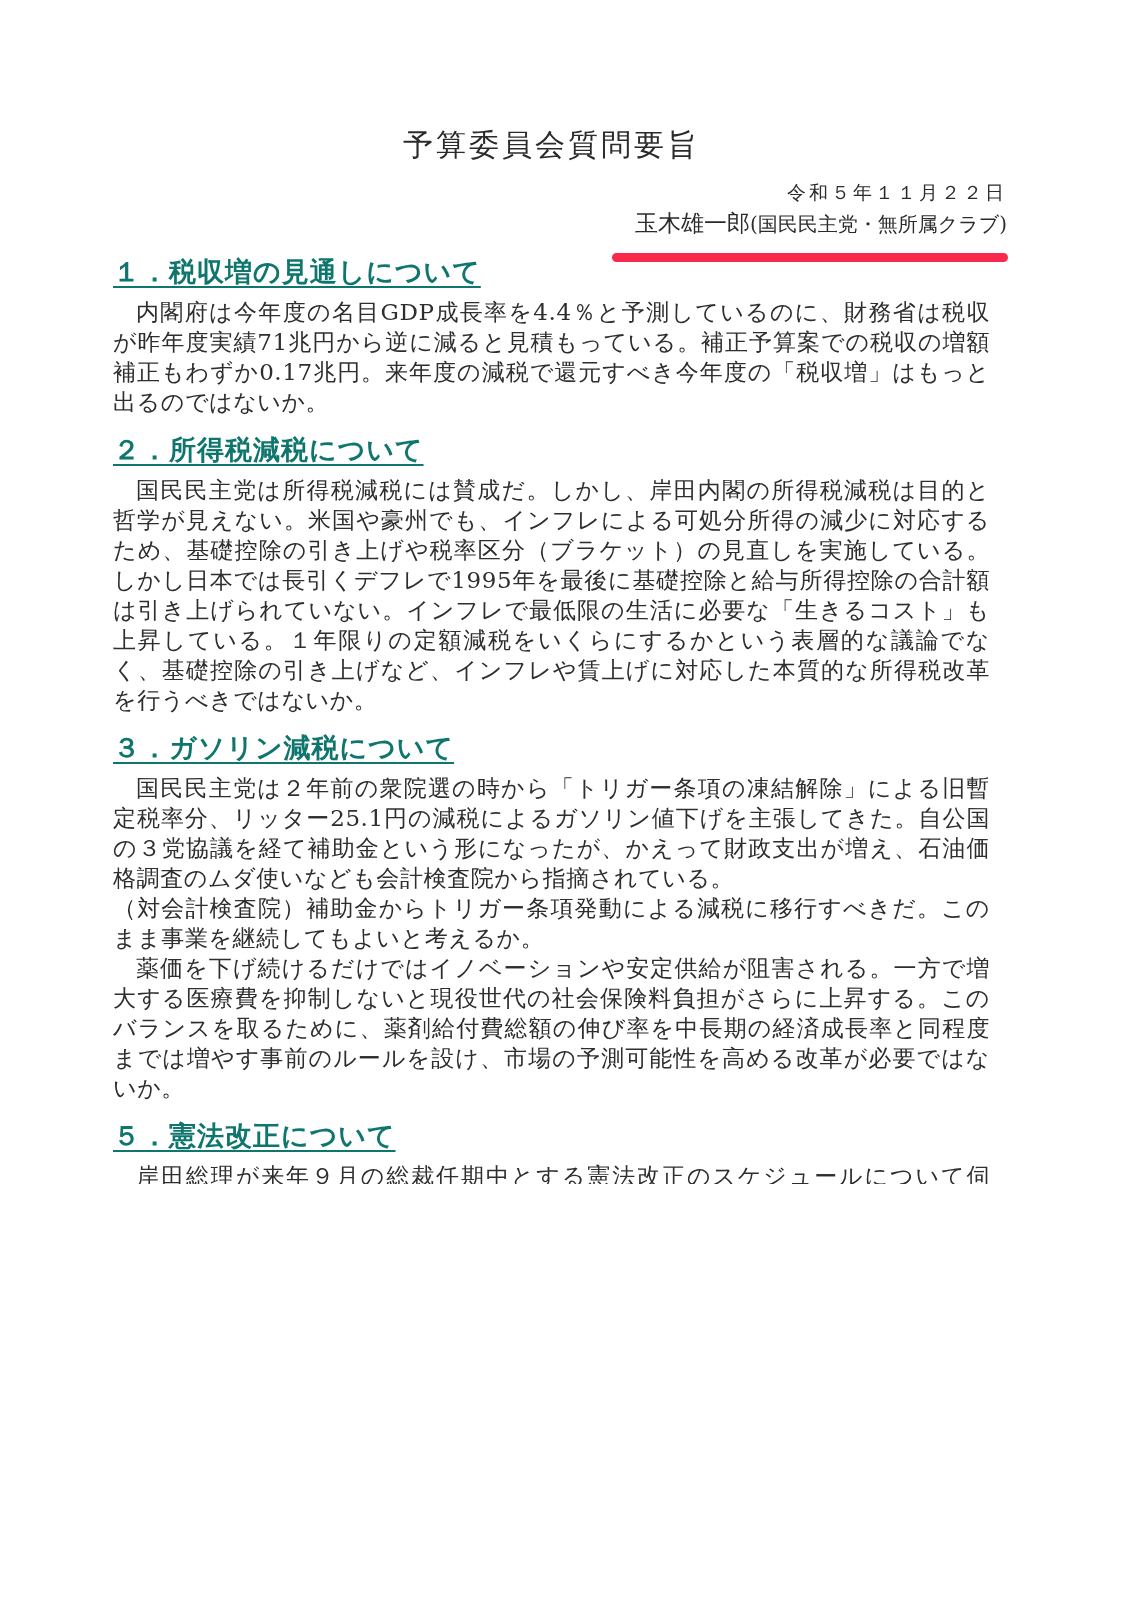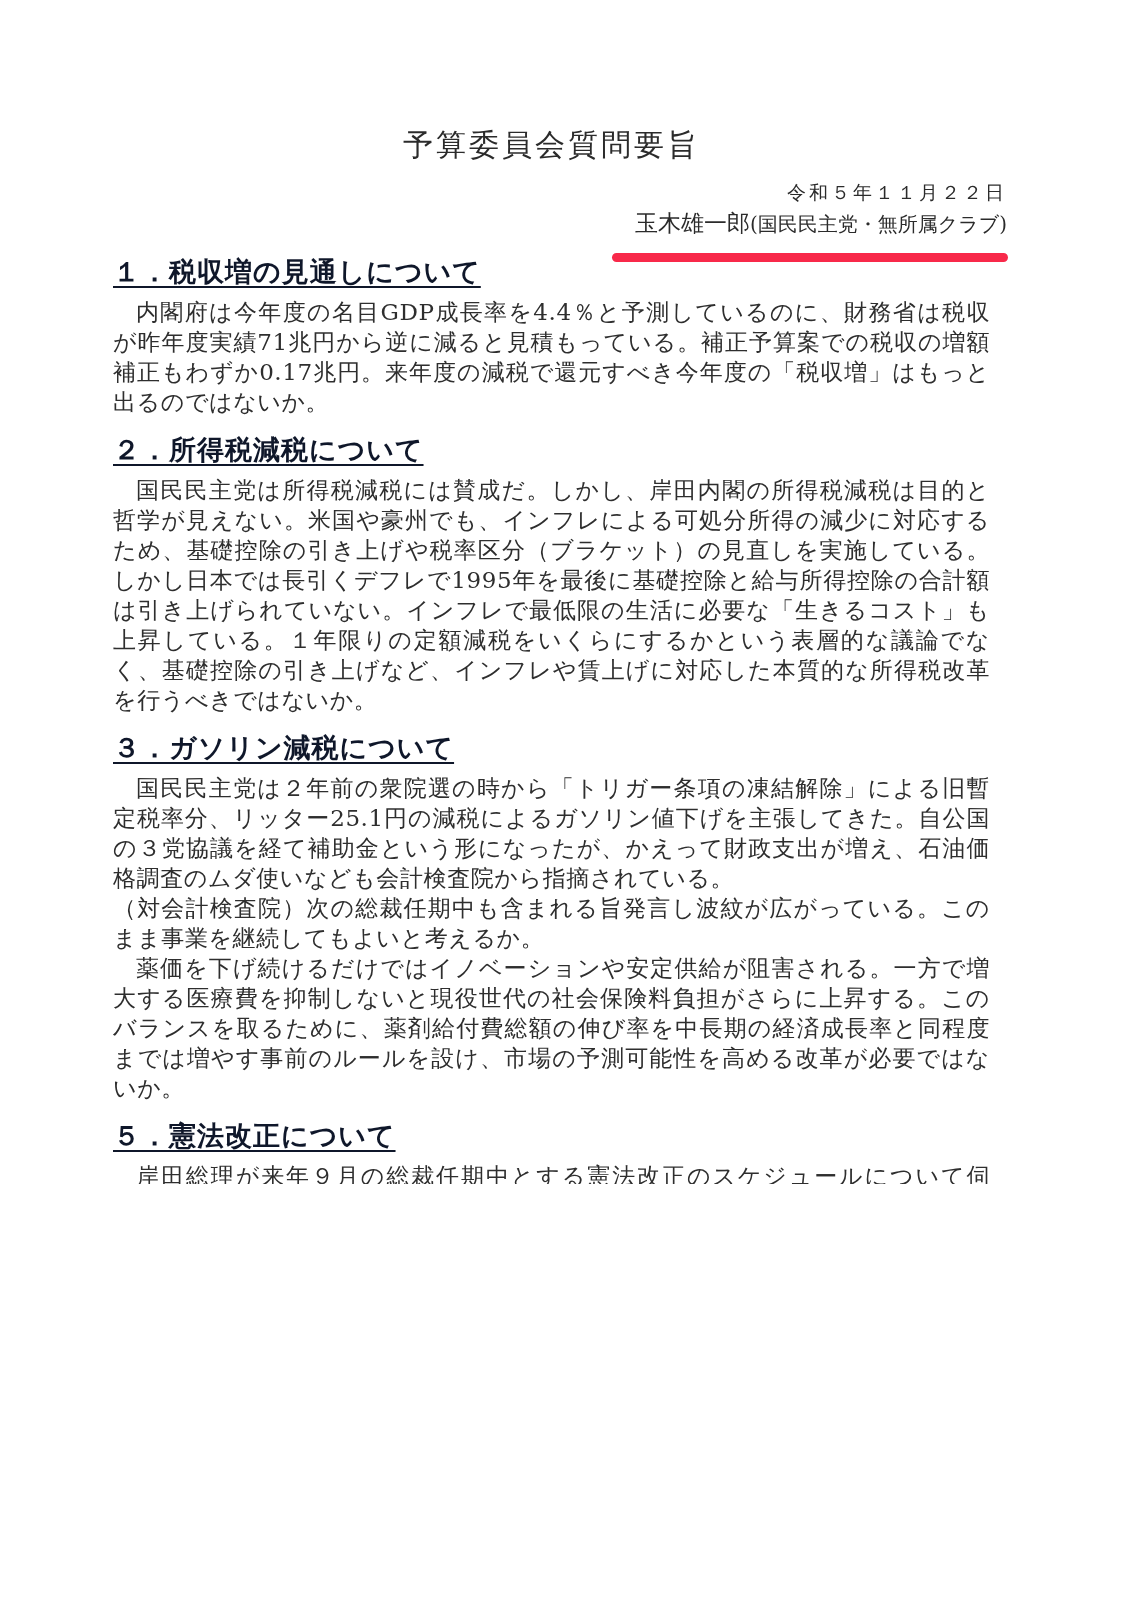--- a/index.html
+++ b/index.html
@@ -55,21 +55,21 @@
     height: 9px;
     border-radius: 5px;
     background: #f8294a; 
   }
   .section h2 {
     margin: 16px 0 8px 0;
     font-size: 27px;
     font-weight: bold;
     line-height: 34px;
     letter-spacing: 1px;
-    color: #0f172a;
+    color: #0f766e;
   }
   .section:first-of-type h2 {
     margin-top: 6px;
   }
   .section h2 .u {
     text-decoration: underline;
     text-decoration-thickness: 2px;
     text-underline-offset: 5px;
   }
   .section p {
@@ -131,21 +131,21 @@
   </div>
 
   <div class="section">
     <h2><span class="u">２．所得税減税について</span></h2>
     <p>国民民主党は所得税減税には賛成だ。しかし、岸田内閣の所得税減税は目的と哲学が見えない。米国や豪州でも、インフレによる可処分所得の減少に対応するため、基礎控除の引き上げや税率区分（ブラケット）の見直しを実施している。しかし日本では長引くデフレで1995年を最後に基礎控除と給与所得控除の合計額は引き上げられていない。インフレで最低限の生活に必要な「生きるコスト」も上昇している。１年限りの定額減税をいくらにするかという表層的な議論でなく、基礎控除の引き上げなど、インフレや賃上げに対応した本質的な所得税改革を行うべきではないか。</p>
   </div>
 
   <div class="section">
     <h2><span class="u">３．ガソリン減税について</span></h2>
     <p>国民民主党は２年前の衆院選の時から「トリガー条項の凍結解除」による旧暫定税率分、リッター25.1円の減税によるガソリン値下げを主張してきた。自公国の３党協議を経て補助金という形になったが、かえって財政支出が増え、石油価格調査のムダ使いなども会計検査院から指摘されている。</p>
-    <p class="no-indent">（対会計検査院）次の総裁任期中も含まれる旨発言し波紋が広がっている。このまま事業を継続してもよいと考えるか。</p>
+    <p class="no-indent">（対会計検査院）補助金からトリガー条項発動による減税に移行すべきだ。このまま事業を継続してもよいと考えるか。</p>
   </div>
 
   <div class="section">
     <p>薬価を下げ続けるだけではイノベーションや安定供給が阻害される。一方で増大する医療費を抑制しないと現役世代の社会保険料負担がさらに上昇する。このバランスを取るために、薬剤給付費総額の伸び率を中長期の経済成長率と同程度までは増やす事前のルールを設け、市場の予測可能性を高める改革が必要ではないか。</p>
   </div>
 
   <div class="section">
     <h2><span class="u">５．憲法改正について</span></h2>
     <p>岸田総理が来年９月の総裁任期中とする憲法改正のスケジュールについて伺う。憲法審査会の現場で、当時の上川陽子幹事や中谷元与党筆頭幹事から、岸田総理が自民党総裁として来年９月に再選されれば、次の総裁任期中も含まれる旨発言し波紋が広がっている。岸田総裁の考える憲法改正のスケジュールは、あくまで来年９月の今の総裁任期中ということでいいのか確認したい。</p>
   </div>

